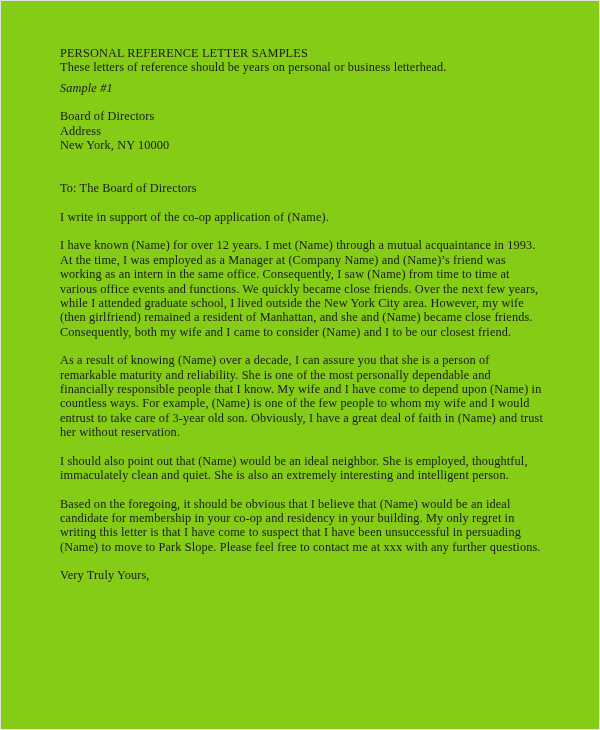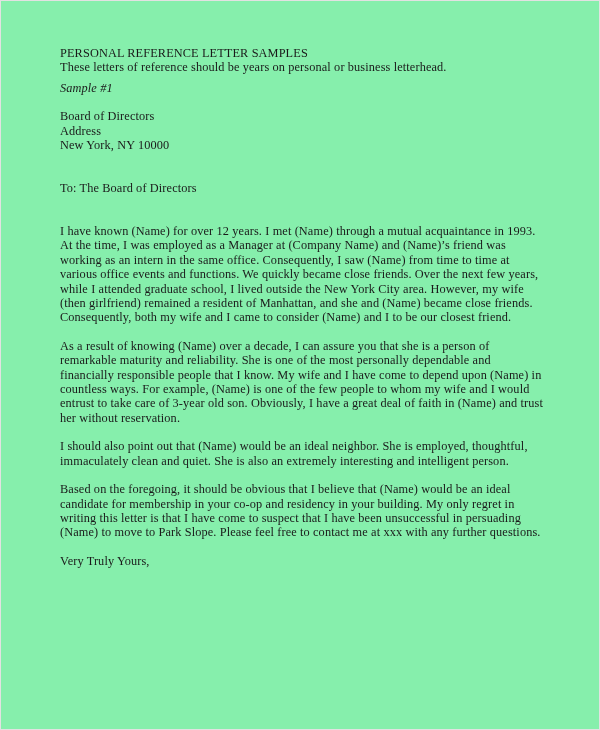--- a/index.html
+++ b/index.html
@@ -9,21 +9,21 @@
     background: #ffffff;
   }
   body {
     font-family: "Liberation Serif", "DejaVu Serif", serif;
   }
   .page {
     position: relative;
     width: 600px;
     height: 730px;
     box-sizing: border-box;
-    background: #86efac;
+    background: #84cc16;
     border: 1px solid #e2e2e2;
     overflow: hidden;
   }
   .doc-body {
     position: absolute;
     left: 59px;
     top: 45px;
     width: 490px;
   }
   .line,
@@ -77,20 +77,21 @@
 
     <div class="gap"></div>
 
 
     <div class="gap"></div>
 
     <div class="block-line">To:  The Board of Directors</div>
 
     <div class="gap"></div>
 
+    <p class="para">I write in support of the co-op application of (Name).</p>
     <div class="gap"></div>
 
     <p class="para">I have known (Name) for over 12 years. I met (Name) through a mutual acquaintance in 1993. At the time, I was employed as a Manager at (Company Name) and (Name)’s friend was working as an intern in the same office. Consequently, I saw (Name) from time to time at various office events and functions. We quickly became close friends. Over the next few years, while I attended graduate school, I lived outside the New York City area. However, my wife (then girlfriend) remained a resident of Manhattan, and she and (Name) became close friends. Consequently, both my wife and I came to consider (Name) and I to be our closest friend.</p>
     <div class="gap"></div>
 
     <p class="para">As a result of knowing (Name) over a decade, I can assure you that she is a person of remarkable maturity and reliability. She is one of the most personally dependable and financially responsible people that I know. My wife and I have come to depend upon (Name) in countless ways. For example, (Name) is one of the few people to whom my wife and I would entrust to take care of 3-year old son. Obviously, I have a great deal of faith in (Name) and trust her without reservation.</p>
     <div class="gap"></div>
 
     <p class="para">I should also point out that (Name) would be an ideal neighbor. She is employed, thoughtful, immaculately clean and quiet. She is also an extremely interesting and intelligent person.</p>
     <div class="gap"></div>

